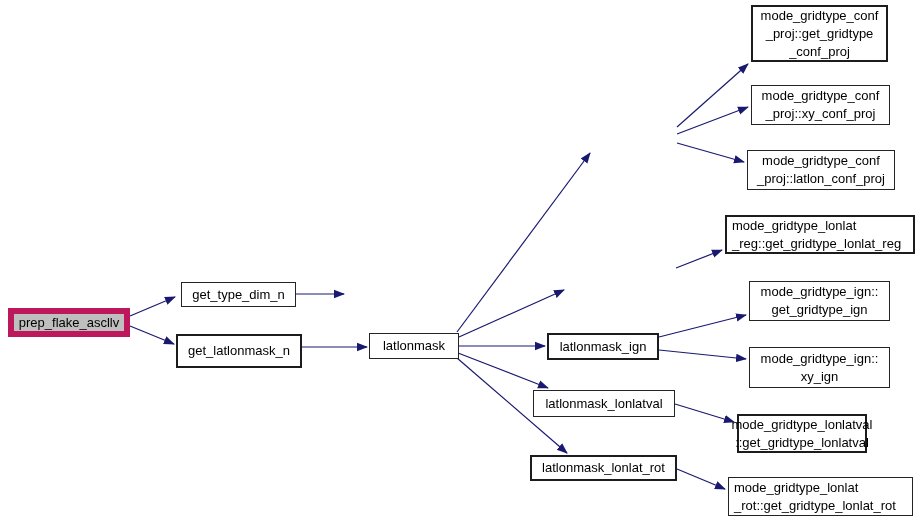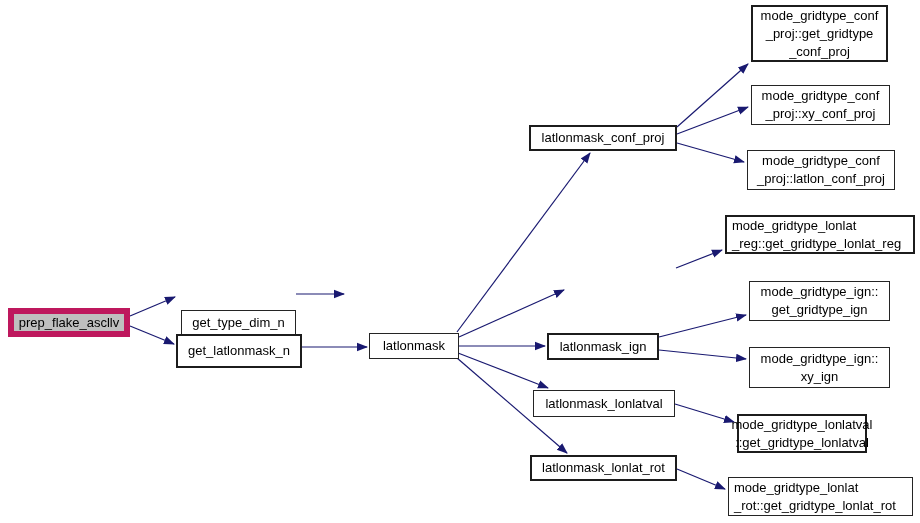--- a/index.html
+++ b/index.html
@@ -64,36 +64,33 @@
       <line x1="659" y1="350" x2="746" y2="359" marker-end="url(#arrow)"></line>
       <line x1="675" y1="404" x2="734" y2="422" marker-end="url(#arrow)"></line>
       <line x1="677" y1="469" x2="725" y2="489" marker-end="url(#arrow)"></line>
     </g>
   </svg>
 
   <div class="node root" style="left:8px;top:308px;width:122px;height:29px;">
     <span>prep_flake_ascllv</span>
   </div>
 
-  <div class="node" style="left:181px;top:282px;width:115px;height:25px;margin-top:28px;">
+  <div class="node" style="left:181px;top:282px;width:115px;height:25px;">
     <span>get_type_dim_n</span>
   </div>
 
   <div class="node thick" style="left:176px;top:334px;width:126px;height:34px;">
     <span>get_latlonmask_n</span>
   </div>
 
 
   <div class="node" style="left:369px;top:333px;width:90px;height:26px;">
     <span>latlonmask</span>
   </div>
 
-  <div class="node thick" style="left:529px;top:125px;width:148px;height:26px;">
-    <span>latlonmask_conf_proj</span>
-  </div>
 
 
   <div class="node thick" style="left:547px;top:333px;width:112px;height:27px;">
     <span>latlonmask_ign</span>
   </div>
 
   <div class="node" style="left:533px;top:390px;width:142px;height:27px;">
     <span>latlonmask_lonlatval</span>
   </div>
 

